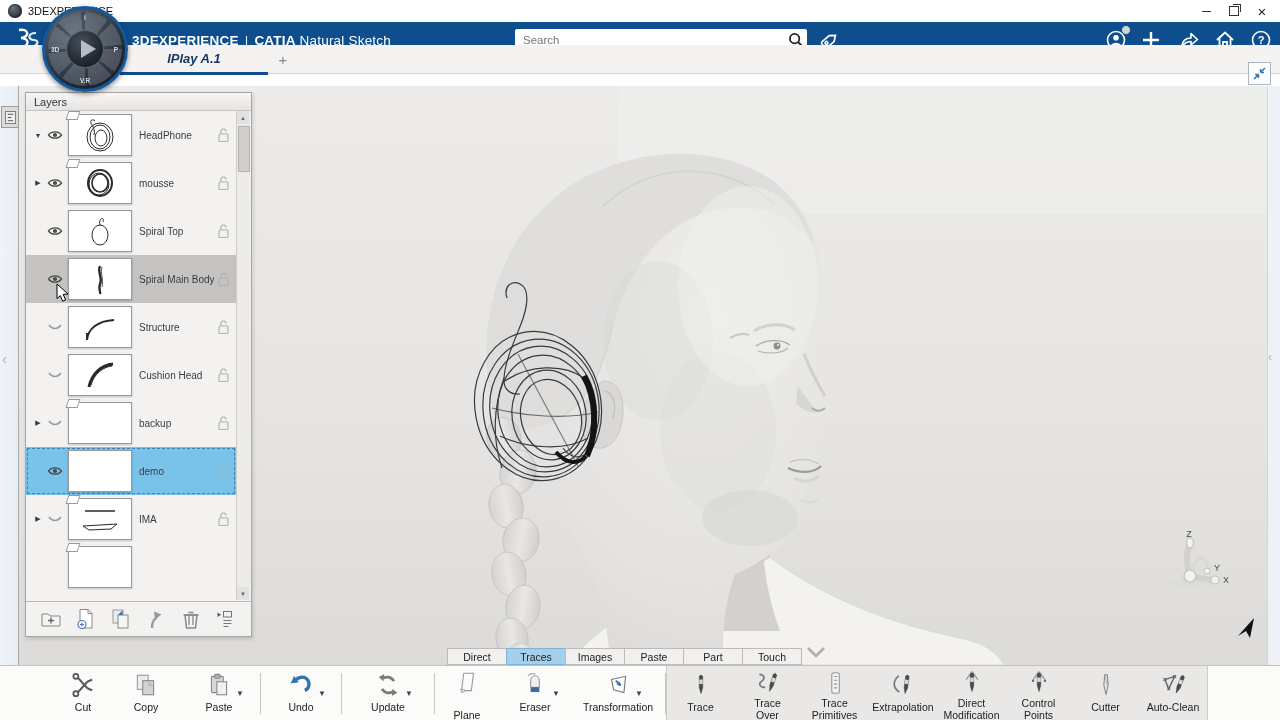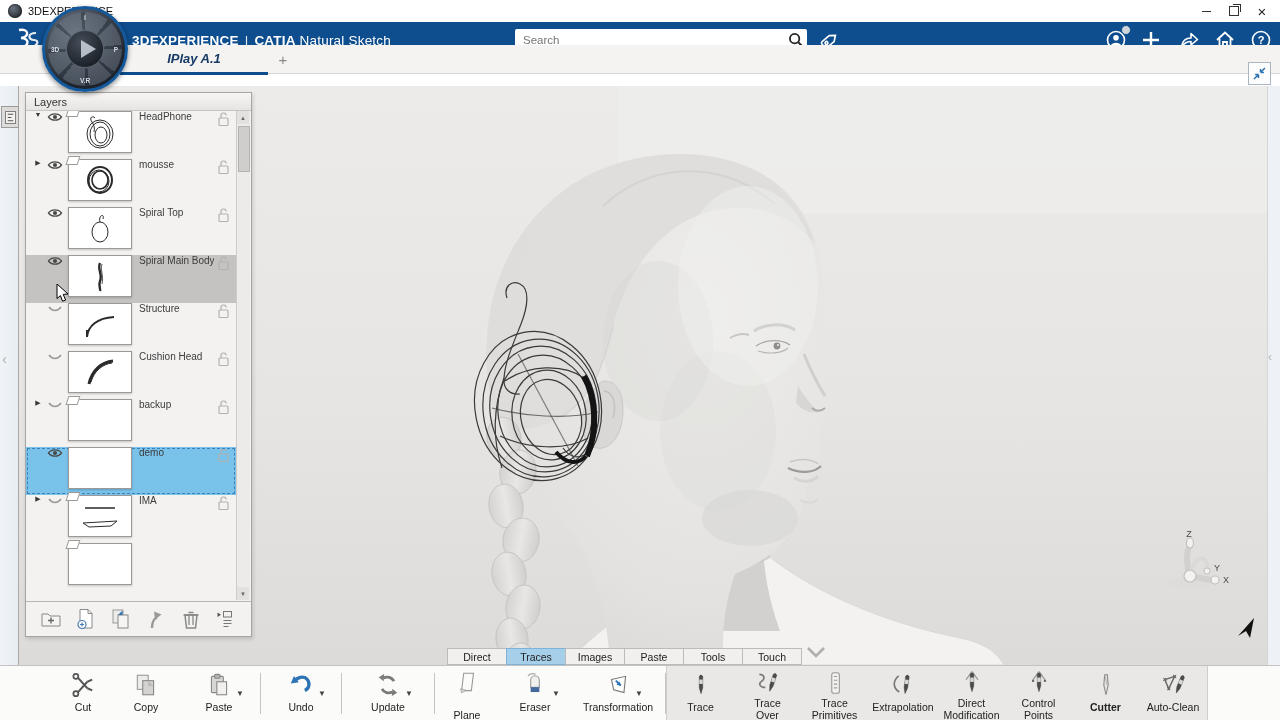--- a/index.html
+++ b/index.html
@@ -74,21 +74,21 @@
   .strip-chev{position:absolute;font-size:15px;color:#b3b2b0;}
   #rightstrip{position:absolute;right:0;top:0;width:12px;height:579px;background:#eef2f6;
     border-left:1px solid #d2d6da;}
 
   
   #layers-panel{position:absolute;left:25px;top:6px;width:225px;height:543px;background:#f3f2f1;
     border:1px solid #a5a5a3;box-shadow:1px 2px 4px rgba(0,0,0,.15);z-index:10;}
   #layers-header{height:17px;background:linear-gradient(#f7f6f5,#e5e4e2);border-bottom:1px solid #c6c5c3;
     font-size:11px;color:#333;display:flex;align-items:center;padding-left:8px;}
   #layers-list{position:absolute;left:0;top:18px;width:210px;height:489px;overflow:hidden;}
-  .layer-row{height:48px;display:flex;align-items:flex-start;padding-left:6px;box-sizing:border-box;}
+  .layer-row{height:48px;display:flex;align-items:center;padding-left:6px;box-sizing:border-box;}
   .layer-row.selected{background:#c4c3c1;}
   .layer-row.active{background:#79c2ea;outline:1px dashed #3c82b8;outline-offset:-2px;}
   .expand{width:12px;font-size:7px;color:#3a3a3a;text-align:center;}
   .eye{width:22px;display:flex;justify-content:center;}
   .thumb{width:62px;height:40px;background:#fff;border:1px solid #9a9998;box-shadow:0 1px 2px rgba(0,0,0,.2);
     margin:0 7px 0 2px;position:relative;flex:none;}
   .thumb .curl{position:absolute;left:-2px;top:-4px;width:10px;height:7px;background:#fff;
     border:1px solid #9a9998;transform:skewX(-18deg);}
   .lname{flex:1;font-size:10px;color:#3c3c3c;white-space:nowrap;overflow:hidden;}
   .lock{width:20px;display:flex;justify-content:center;margin-right:2px;}
@@ -624,21 +624,21 @@
 
     <svg style="position:absolute;left:56px;top:198px;z-index:30;" width="16" height="18" viewBox="0 0 16 18">
       <path d="M1,0 L12,10 L7.2,10.4 L9.6,16 L6.6,17.2 L4.4,11.6 L1,14.6 Z" fill="#fff" stroke="#000" stroke-width="1"></path>
     </svg>
 
     <div id="bottom-tabs">
         <div class="btab">Direct</div>
         <div class="btab active">Traces</div>
         <div class="btab">Images</div>
         <div class="btab">Paste</div>
-        <div class="btab">Tools</div>
+        <div class="btab">Part</div>
         <div class="btab">Touch</div>
       </div>
     <div id="bar-collapse">
       <svg width="22" height="13" viewBox="0 0 22 13">
           <path d="M3 2 L11 10 L19 2" stroke="#b0afad" stroke-width="2.6" fill="none"></path>
         </svg>
     </div>
   </div>
 
   <div id="toolbar">
@@ -808,21 +808,21 @@
               <rect x="16.5" y="9" width="2" height="2" fill="#666"></rect>
               <g transform="rotate(0 12 12)">
                 <path d="M10.4 4 Q12 1.5 13.6 4 L13.6 14.5 L12 20 L10.4 14.5 Z" fill="#4c4c4a" stroke="#333" stroke-width="0.4"></path>
                 <rect x="10.4" y="7" width="3.2" height="4" fill="#d8d8d6"></rect>
               </g>
             </svg>
           </div>
           <div class="tb-label">Control
 Points</div>
         </div>
-        <div class="tb-item" style="width: 67px; font-weight: bold;">
+        <div class="tb-item" style="width: 67px;">
           <div class="tb-ic">
             <svg width="26" height="26" viewBox="0 0 24 24">
               <path d="M10.8 2.5 L13.2 2.5 L14 12 L12 21 L10 12 Z" fill="#e7e6e4" stroke="#888"></path>
               <path d="M11 3 L13 12" stroke="#b0afad" stroke-width="0.8"></path>
             </svg>
           </div>
           <div class="tb-label">Cutter</div>
         </div>
         <div class="tb-item" style="width: 68px;">
           <div class="tb-ic">

